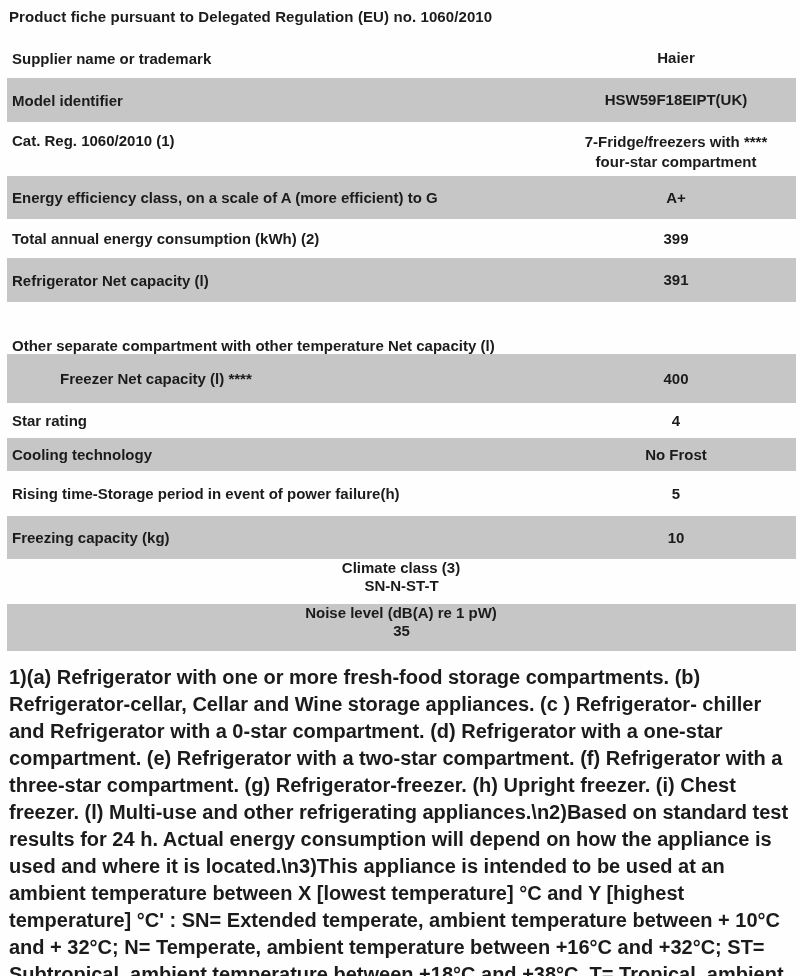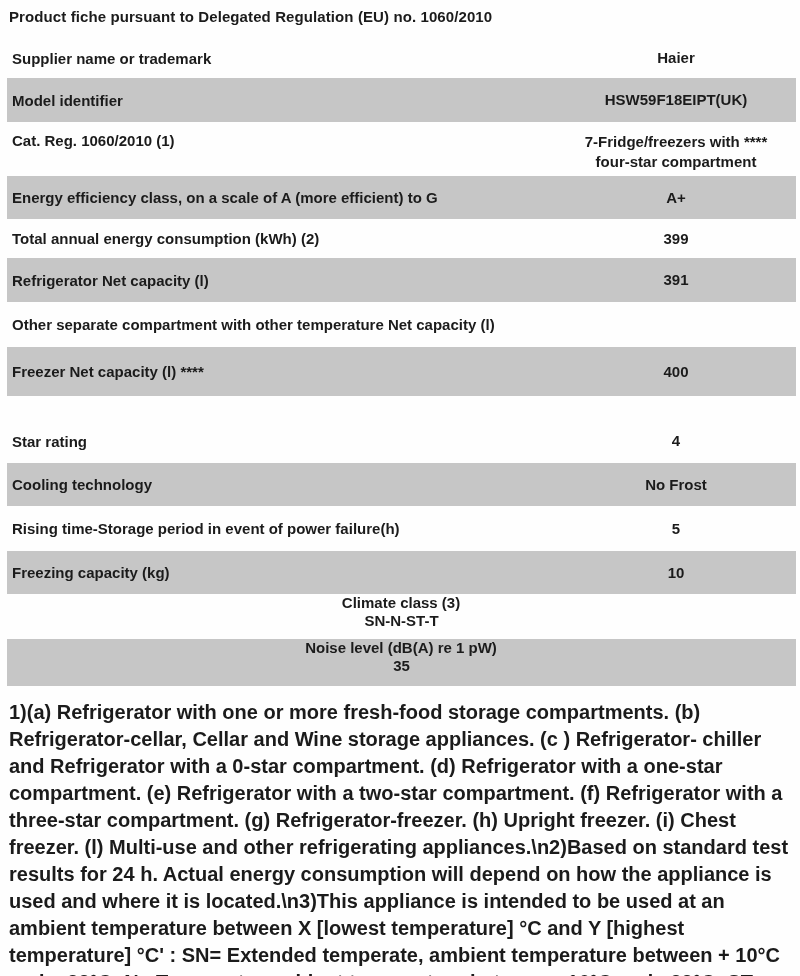--- a/index.html
+++ b/index.html
@@ -48,24 +48,24 @@
     white-space: pre-line;
     line-height: 20px;
   }
   
   .rows .row:nth-child(1)  { height: 40px; }
   .rows .row:nth-child(2)  { height: 44px; }
   .rows .row:nth-child(3)  { height: 54px; align-items: flex-start; padding-top: 10px; }
   .rows .row:nth-child(4)  { height: 43px; }
   .rows .row:nth-child(5)  { height: 39px; }
   .rows .row:nth-child(6)  { height: 44px; }
-  .rows .row:nth-child(7)  { height: 45px; }
-  .rows .row:nth-child(8)  { height: 49px; }
-  .rows .row:nth-child(9)  { height: 44px; margin-top: 23px; }
-  .rows .row:nth-child(10) { height: 43px; }
+  .rows .row:nth-child(7)  { height: 52px; align-items: flex-end; }
+  .rows .row:nth-child(8)  { height: 49px; padding-left: 48px; }
+  .rows .row:nth-child(9)  { height: 35px; }
+  .rows .row:nth-child(10) { height: 33px; }
   .rows .row:nth-child(11) { height: 45px; }
   .rows .row:nth-child(12) { height: 43px; }
   .rows .row:nth-child(13) { height: 45px; flex-direction: column; }
   .rows .row:nth-child(14) { height: 47px; flex-direction: column; }
   .footnotes {
     margin-top: 13px;
     padding: 0 8px 0 9px;
     font-size: 20px;
     line-height: 27px;
     text-align: left;

